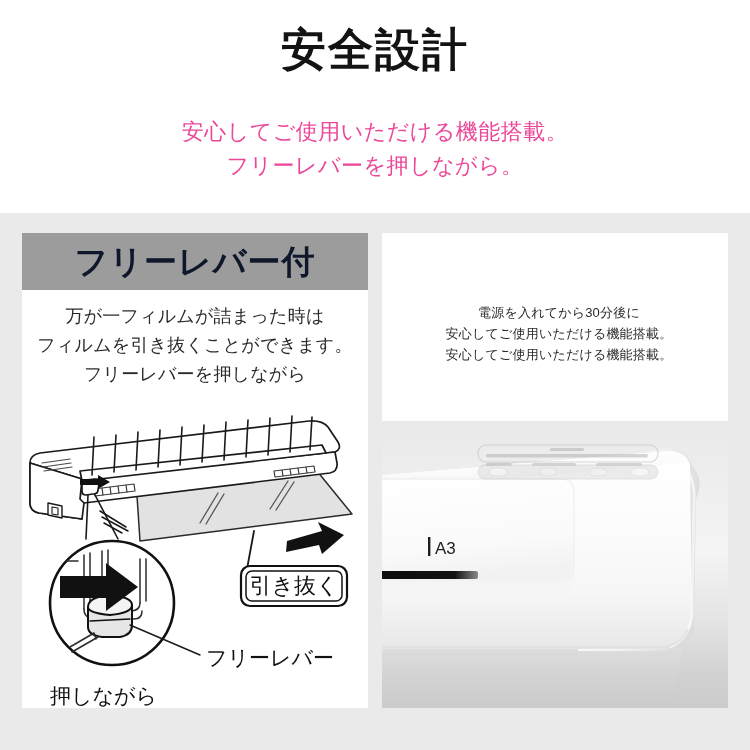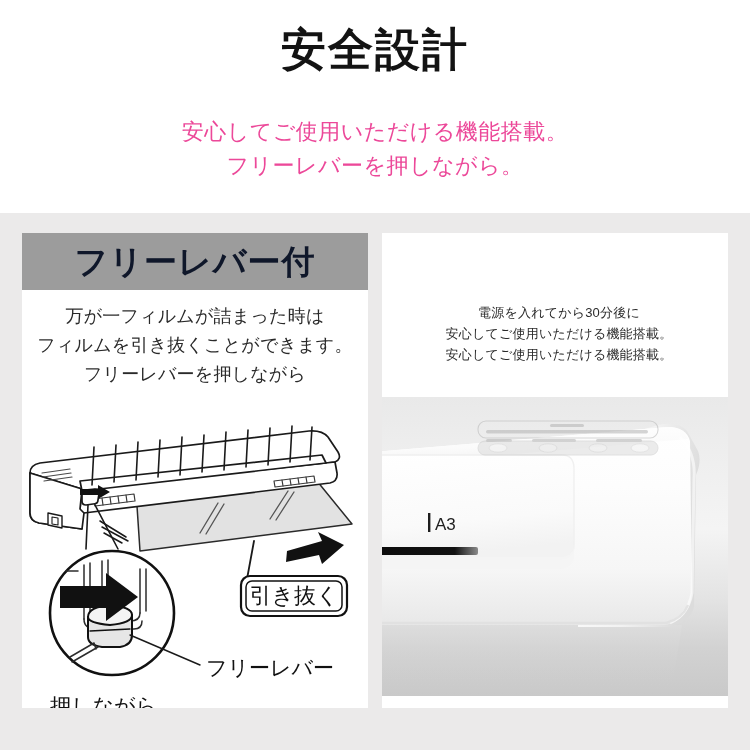--- a/index.html
+++ b/index.html
@@ -111,31 +111,31 @@
     color: #2a2a2a;
     letter-spacing: 0.2px;
   }
   .card-desc div { display: block; white-space: nowrap; }
   .card-right .card-desc { font-size: 13px; margin-left: 8px; }
 
   
   .illus {
     position: absolute;
     left: 0;
-    top: 188px;
+    top: 178px;
     width: 346px;
     height: 297px;
   }
   .illus svg { display: block; }
 
   
   .photo {
     position: absolute;
     left: 0;
-    top: 164px;
+    top: 188px;
     width: 346px;
     height: 299px;
     overflow: hidden;
     background:
       linear-gradient(180deg,
         #e9e9e9 0%,
         #efefef 22%,
         #f4f4f4 44%,
         #e3e3e3 68%,
         #d2d2d2 84%,

